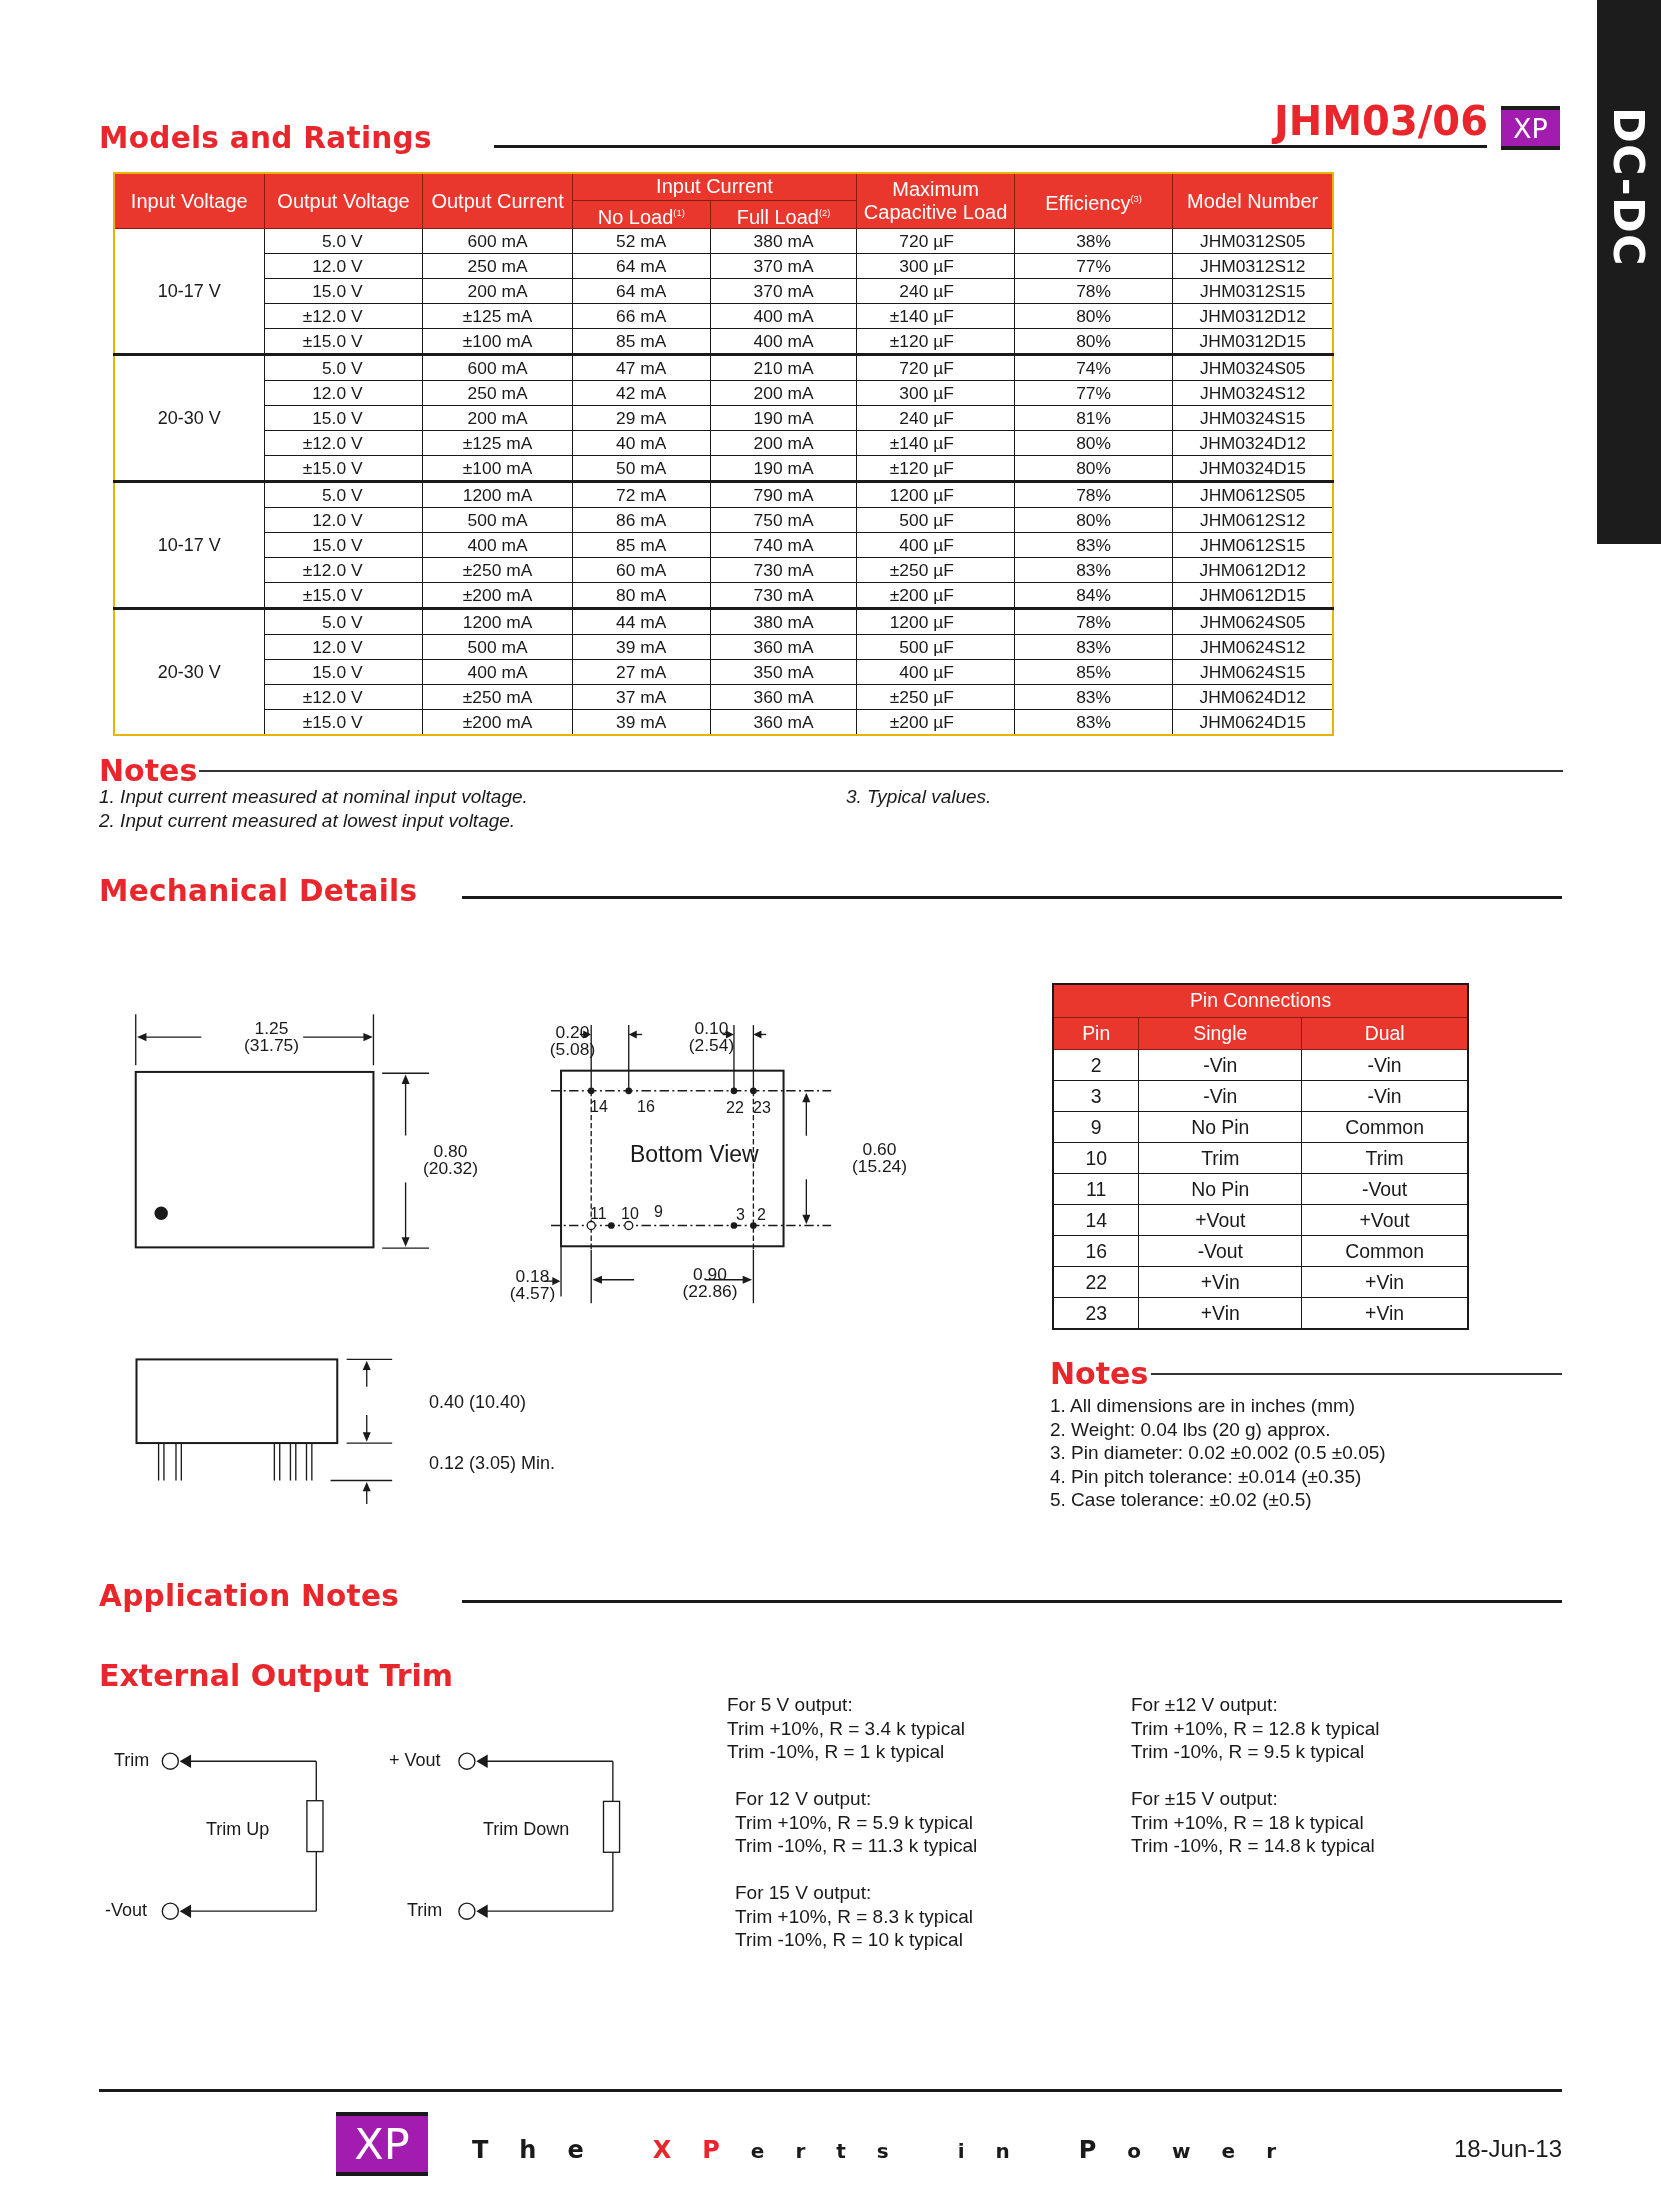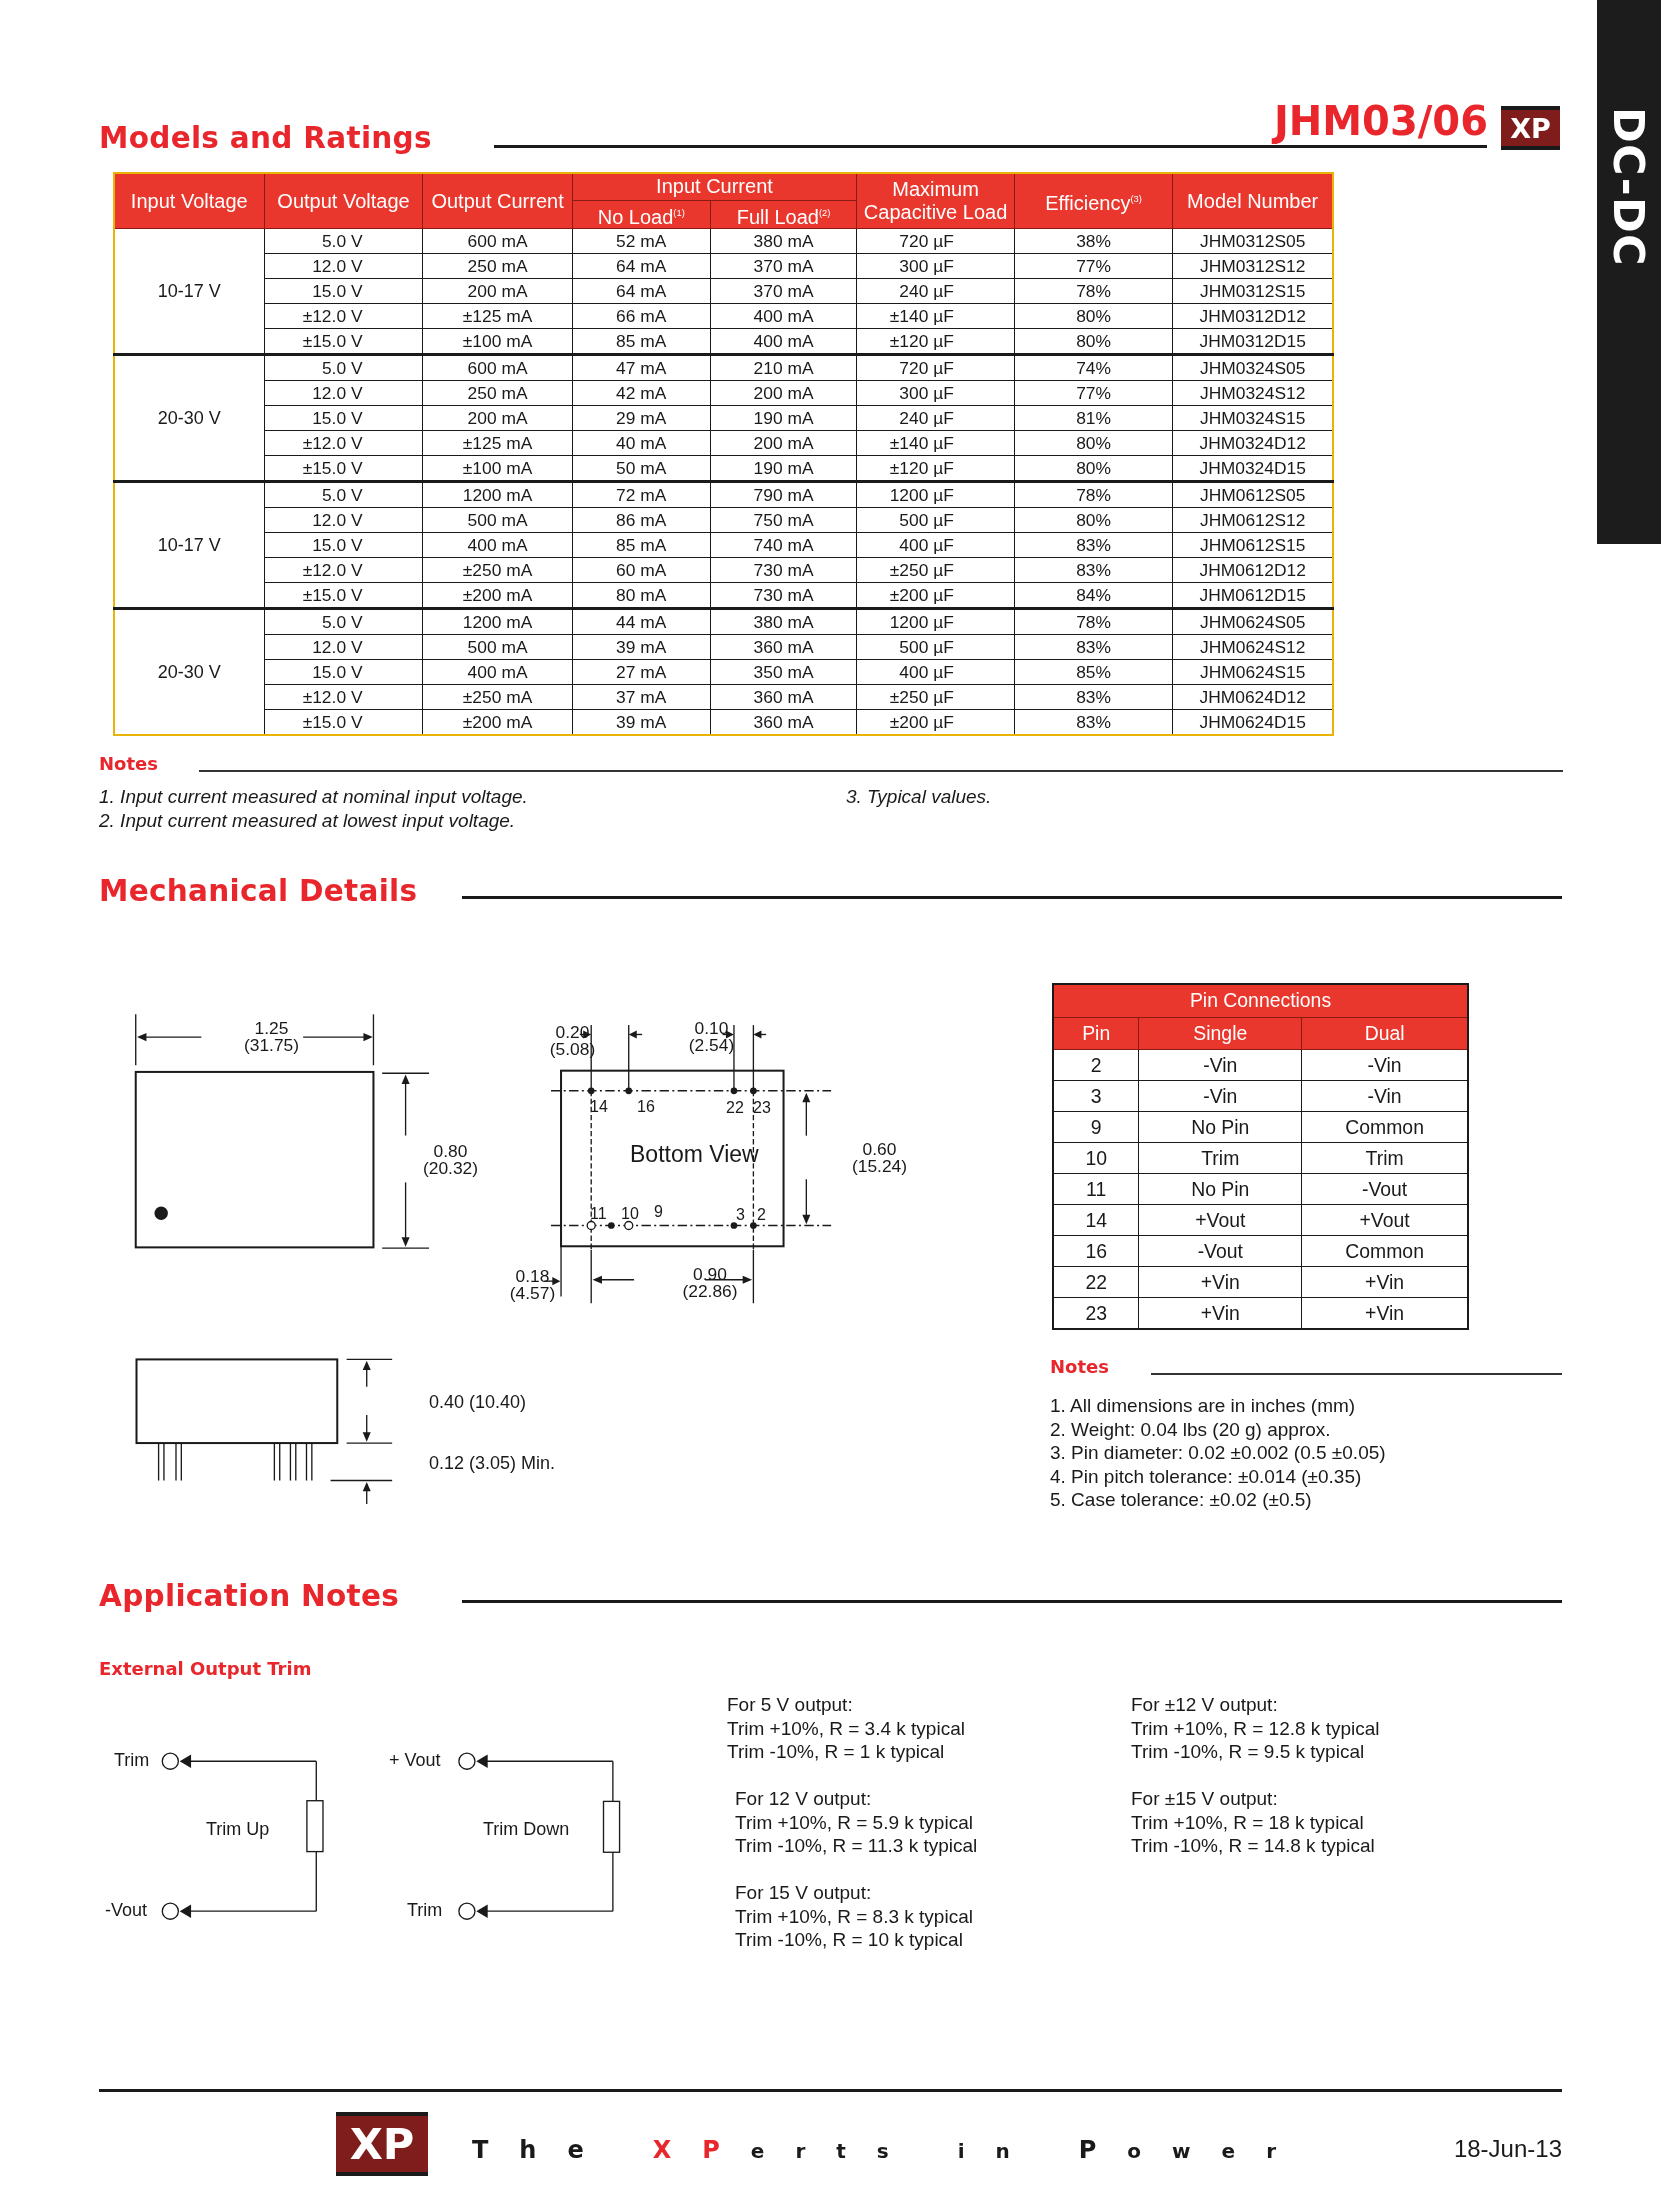--- a/index.html
+++ b/index.html
@@ -7,35 +7,35 @@
   .abs{position:absolute;}
   .red{color:#e8262b;}
   .section-title{position:absolute;font-family:"DejaVu Sans",sans-serif;font-weight:bold;color:#e8262b;font-size:29.5px;letter-spacing:0.3px;white-space:nowrap;}
   .rule{position:absolute;height:2.7px;background:#1a1a1a;}
   .rule.thin{height:2px;background:#333;}
   
   .side-tab{position:absolute;left:1597px;top:0;width:64px;height:544px;background:#1c1c1c;}
   .side-tab span{position:absolute;left:32px;top:107px;transform-origin:0 0;transform:rotate(90deg) translateY(-50%);color:#fff;font-family:"DejaVu Sans",sans-serif;font-weight:bold;font-size:43px;white-space:nowrap;letter-spacing:1.3px;}
   
   .product-title{position:absolute;right:173px;top:99px;font-family:"DejaVu Sans",sans-serif;font-weight:bold;font-size:40px;color:#e8262b;white-space:nowrap;}
-  .xp-logo{position:absolute;display:flex;align-items:center;justify-content:center;background:#7f1d1d;border-top:4px solid #1a1a1a;border-bottom:4px solid #1a1a1a;color:#fff;font-family:"DejaVu Sans",sans-serif;font-weight:bold;}
+  .xp-logo{position:absolute;display:flex;align-items:center;justify-content:center;background:#a21caf;border-top:4px solid #1a1a1a;border-bottom:4px solid #1a1a1a;color:#fff;font-family:"DejaVu Sans",sans-serif;font-weight:normal;}
   
   table{border-collapse:collapse;}
   .models{position:absolute;left:113px;top:172px;width:1221px;border:2px solid #eab308;font-size:17.4px;}
   .models th{background:#e9372d;color:#fff;font-weight:normal;font-size:20px;border:1.3px solid #8a1a14;padding:0 2.7px;line-height:23px;}
   .models td{border:1.3px solid #1a1a1a;height:24px;padding:0;text-align:center;line-height:23px;}
   .models tr.grp td{border-top:3.4px solid #1a1a1a;}
   .models td.iv{font-size:18px;}
   .models td.ov{text-align:right;padding-right:60px;}
   .models td.cap{text-align:right;padding-right:60px;}
   sup{font-size:9.4px;}
   
   .notes1{position:absolute;left:99px;top:785px;font-style:italic;font-size:19px;line-height:24px;}
   .notes1b{position:absolute;left:846px;top:785px;font-style:italic;font-size:19px;line-height:24px;}
-  .sub-title{position:absolute;font-family:"DejaVu Sans",sans-serif;font-weight:bold;color:#e8262b;font-size:18px;white-space:nowrap;}
+  .sub-title{position:absolute;font-family:"DejaVu Sans",sans-serif;font-weight:bold;color:#e8262b;font-size:30px;white-space:nowrap;}
   
   .pins{position:absolute;left:1052px;top:983px;width:417px;border:2px solid #1a1a1a;font-size:19.4px;}
   .pins th{background:#e9372d;color:#fff;font-weight:normal;border:1.3px solid #8a1a14;height:29.5px;}
   .pins td{border:1.3px solid #1a1a1a;height:28px;text-align:center;}
   .mnotes{position:absolute;left:1050px;top:1394px;font-size:19px;line-height:23.5px;}
   
   .trim-block{position:absolute;font-size:19px;line-height:23.5px;white-space:nowrap;}
   
   .dlabel{position:absolute;font-size:17.4px;line-height:17.4px;text-align:center;white-space:nowrap;}
   

